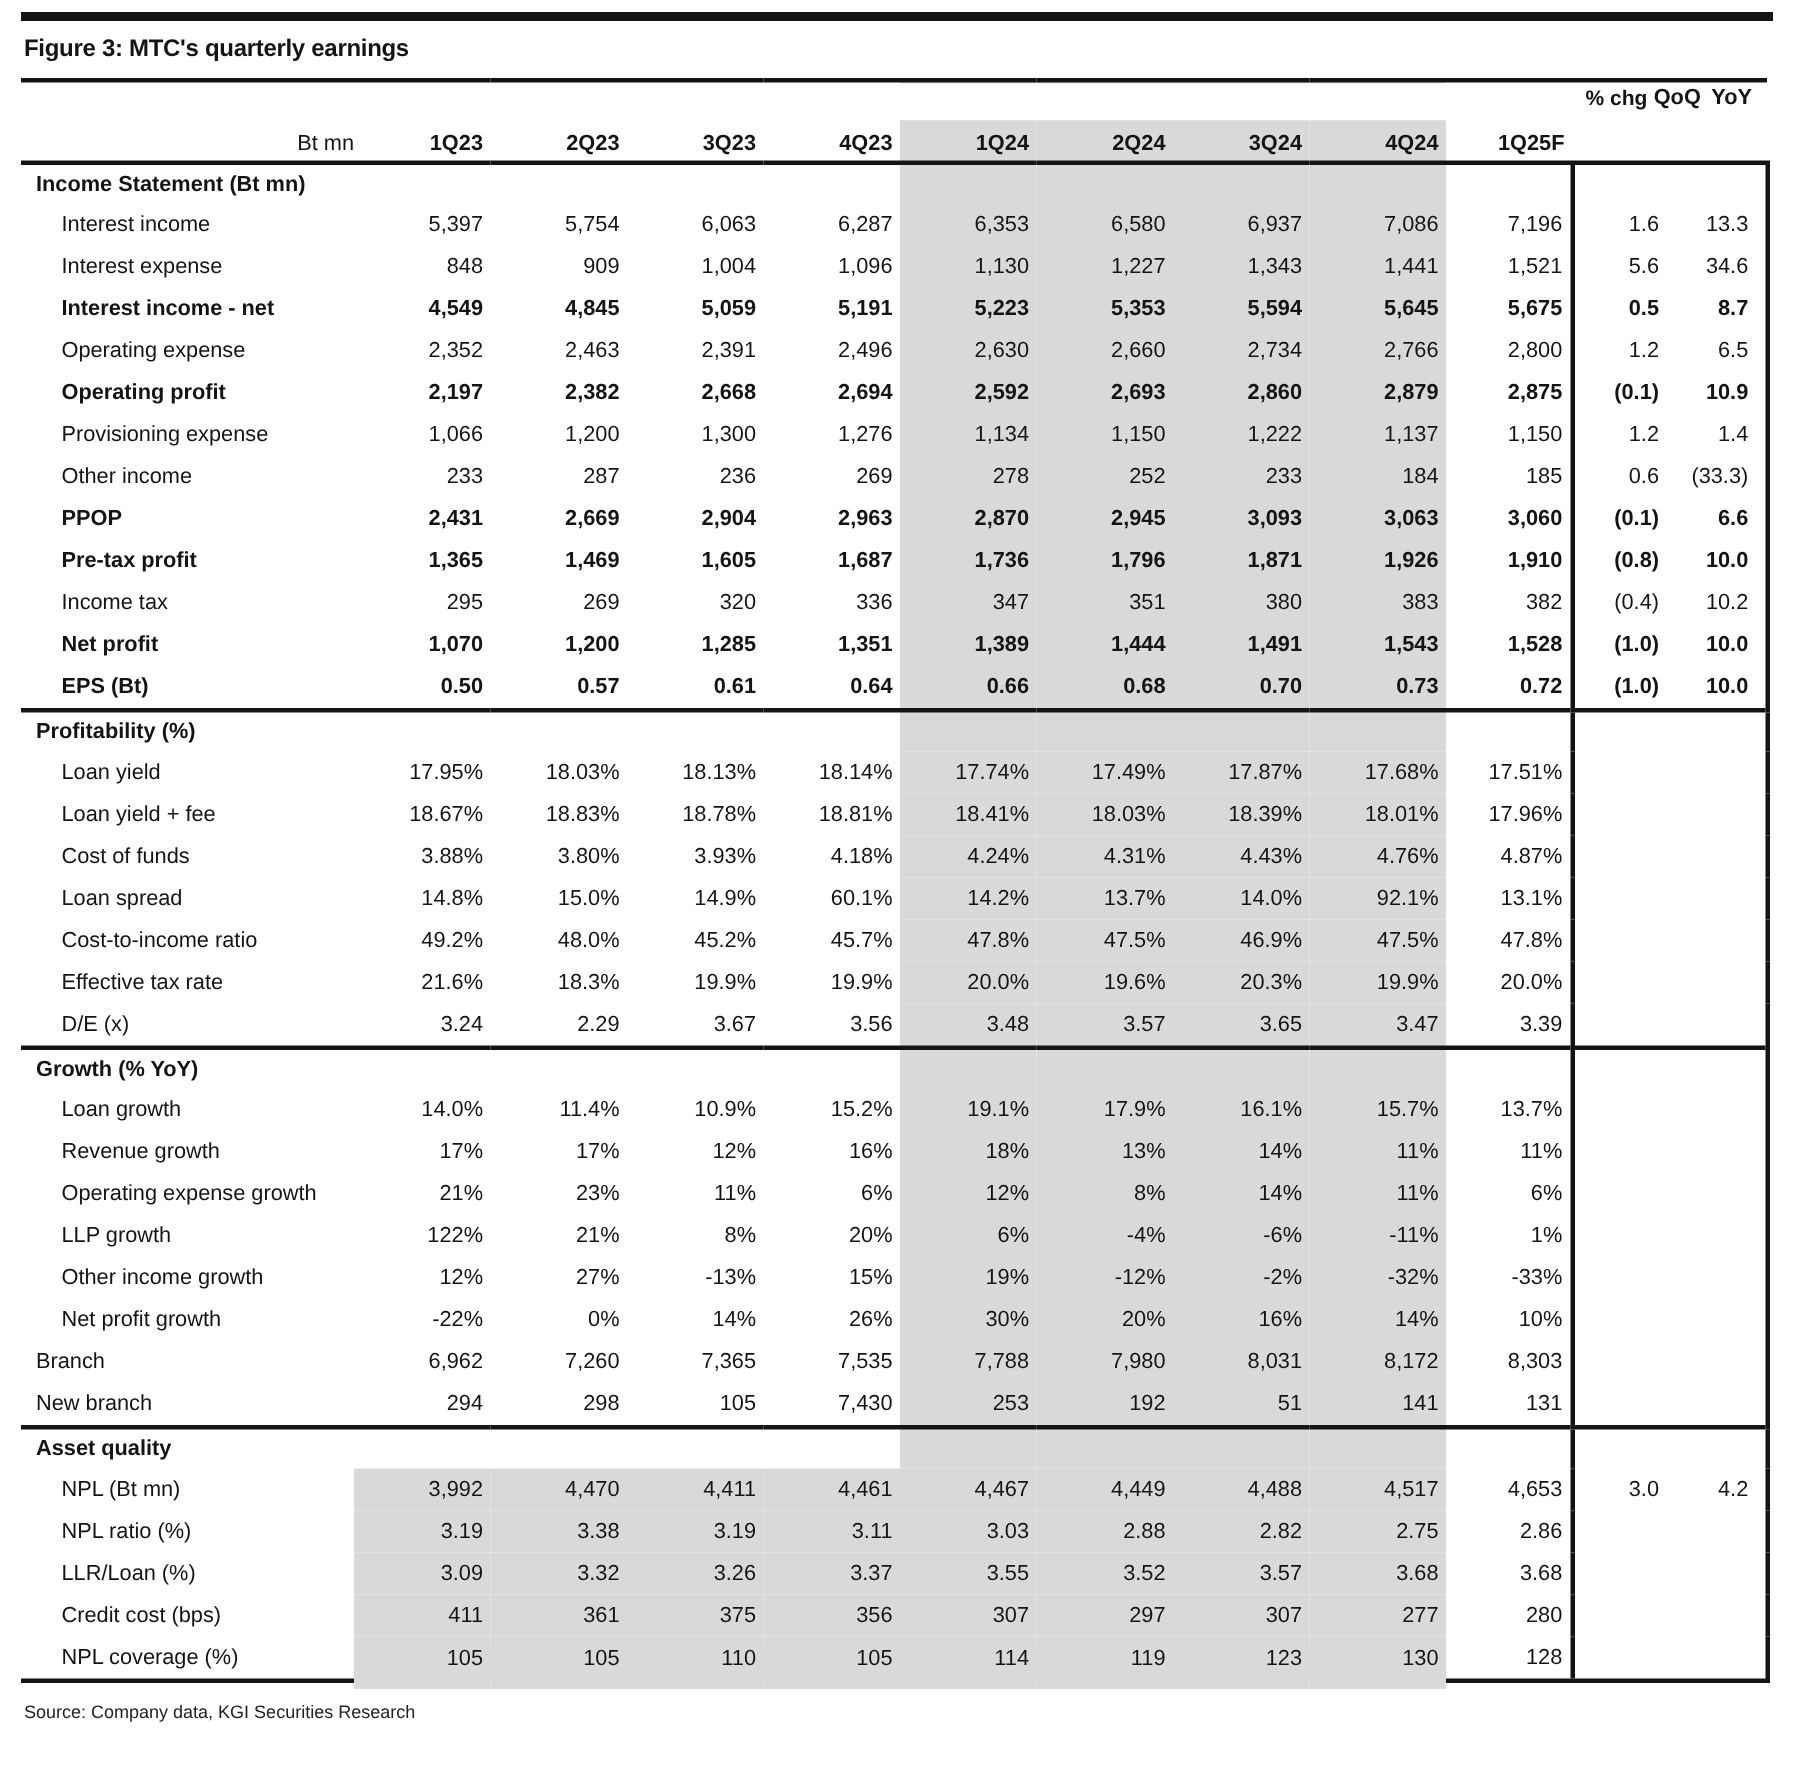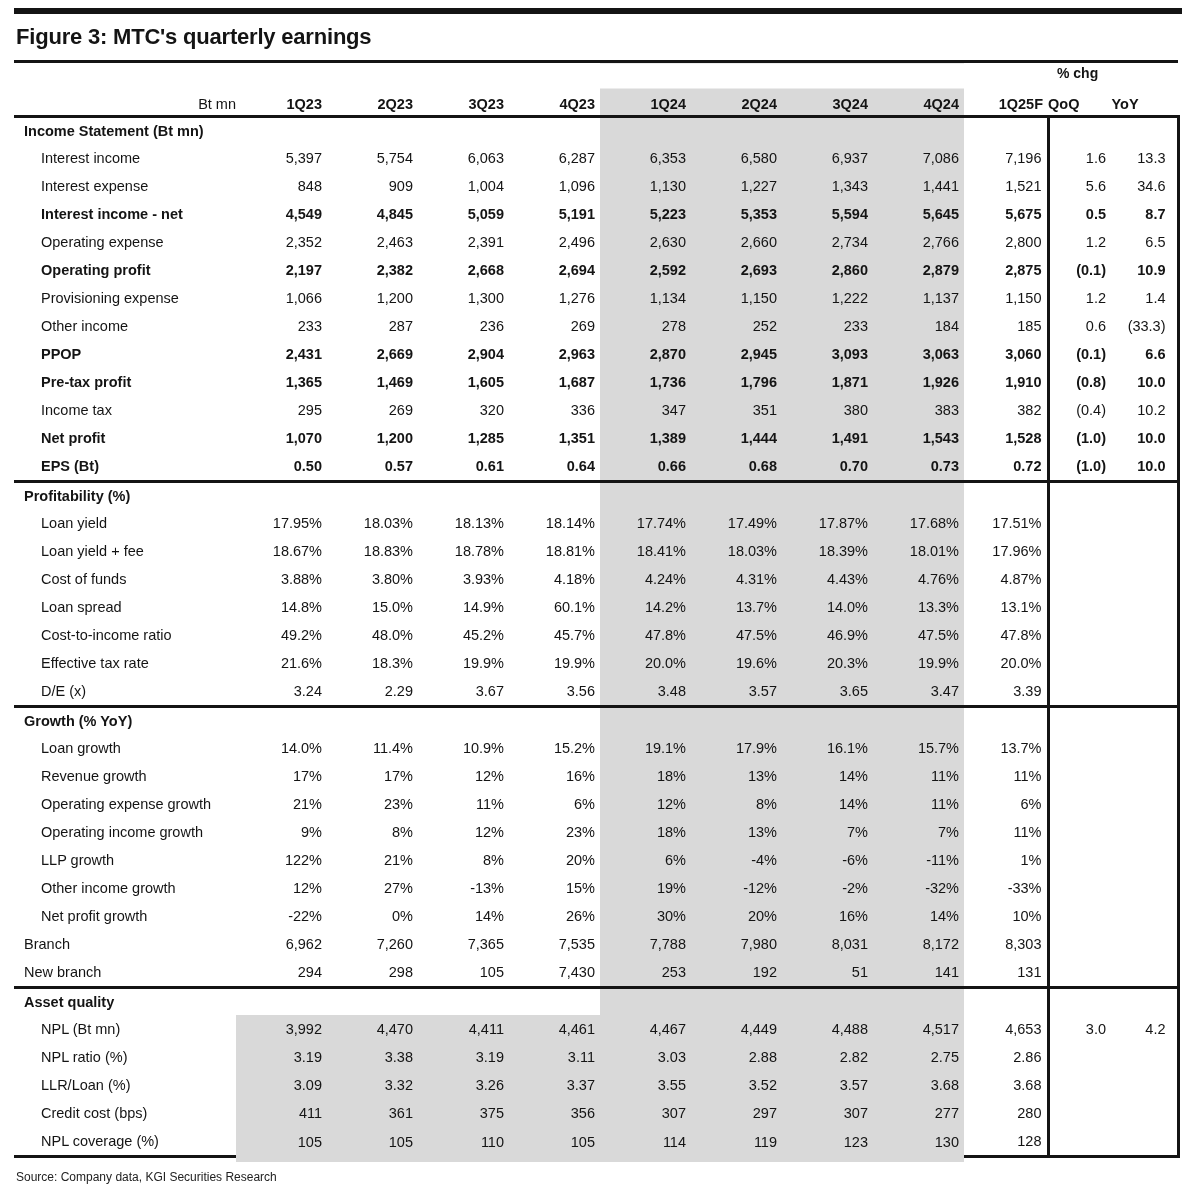--- a/index.html
+++ b/index.html
@@ -4,33 +4,33 @@
 <style>
   :root{ --hl:#d9d9d9; --line:#141414; }
   html,body{ margin:0; padding:0; background:#ffffff; }
   body{
     width:1200px; height:1194px; overflow:hidden;
     font-family:"Liberation Sans","DejaVu Sans",sans-serif;
     color:#141414; -webkit-font-smoothing:antialiased;
   }
   .page{ padding:8px 18px 0 14px; }
   .top-bar{ height:6px; background:var(--line); }
-  .title{ font-size:22px; font-weight:bold; margin:10px 0 10px 2px; letter-spacing:-0.2px; }
+  .title{ font-size:16px; font-weight:bold; margin:10px 0 10px 2px; letter-spacing:-0.2px; }
   table{ border-collapse:collapse; table-layout:fixed; width:1164px; font-size:14.5px; }
 
   thead th{
     border-top:3px solid var(--line);
     border-bottom:3px solid var(--line);
     vertical-align:bottom; font-weight:bold;
     height:47px; padding:0 5px 3px 0; text-align:right;
   }
   th.label-h{ text-align:right; font-weight:normal; padding:0 0 3px 2px; }
   th.hl-head{ background:linear-gradient(to bottom,#ffffff 0 25px,var(--hl) 25px); }
   th.chg{ padding:0; }
-  .chg-inner{ display:flex; flex-direction:column; justify-content:space-between; height:47px; padding:2px 0 3px 0; }
+  .chg-inner{ display:flex; justify-content:space-between; height:47px; padding:2px 0 3px 0; }
   .chg-top{ text-align:left; padding-left:9px; font-size:14px; }
   .chg-bottom{ display:flex; }
   .chg-bottom span{ flex:1; text-align:left; }
   .chg-bottom .chg-col0{ padding-right:7px; }
   .chg-bottom .chg-col1{ padding-right:10px; }
 
   tbody td{ text-align:right; padding:0 5px 0 0; }
   tr.data-row td{ height:28px; }
   tr.section-row td{ height:26px; border-top:3px solid var(--line); }
   td.label{ text-align:left; padding-right:0; }
@@ -329,21 +329,21 @@
         </tr>
         <tr class="data-row">
           <td class="label lvl1">Loan spread</td>
           <td class="num">14.8%</td>
           <td class="num">15.0%</td>
           <td class="num">14.9%</td>
           <td class="num">60.1%</td>
           <td class="num hl">14.2%</td>
           <td class="num hl">13.7%</td>
           <td class="num hl">14.0%</td>
-          <td class="num hl">13.3%</td>
+          <td class="num hl">92.1%</td>
           <td class="num">13.1%</td>
           <td class="qoq num"></td>
           <td class="yoy num"></td>
         </tr>
         <tr class="data-row">
           <td class="label lvl1">Cost-to-income ratio</td>
           <td class="num">49.2%</td>
           <td class="num">48.0%</td>
           <td class="num">45.2%</td>
           <td class="num">45.7%</td>
@@ -429,34 +429,20 @@
           <td class="label lvl1">Operating expense growth</td>
           <td class="num">21%</td>
           <td class="num">23%</td>
           <td class="num">11%</td>
           <td class="num">6%</td>
           <td class="num hl">12%</td>
           <td class="num hl">8%</td>
           <td class="num hl">14%</td>
           <td class="num hl">11%</td>
           <td class="num">6%</td>
-          <td class="qoq num"></td>
-          <td class="yoy num"></td>
-        </tr>
-        <tr class="data-row">
-          <td class="label lvl1">Operating income growth</td>
-          <td class="num">9%</td>
-          <td class="num">8%</td>
-          <td class="num">12%</td>
-          <td class="num">23%</td>
-          <td class="num hl">18%</td>
-          <td class="num hl">13%</td>
-          <td class="num hl">7%</td>
-          <td class="num hl">7%</td>
-          <td class="num">11%</td>
           <td class="qoq num"></td>
           <td class="yoy num"></td>
         </tr>
         <tr class="data-row">
           <td class="label lvl1">LLP growth</td>
           <td class="num">122%</td>
           <td class="num">21%</td>
           <td class="num">8%</td>
           <td class="num">20%</td>
           <td class="num hl">6%</td>

